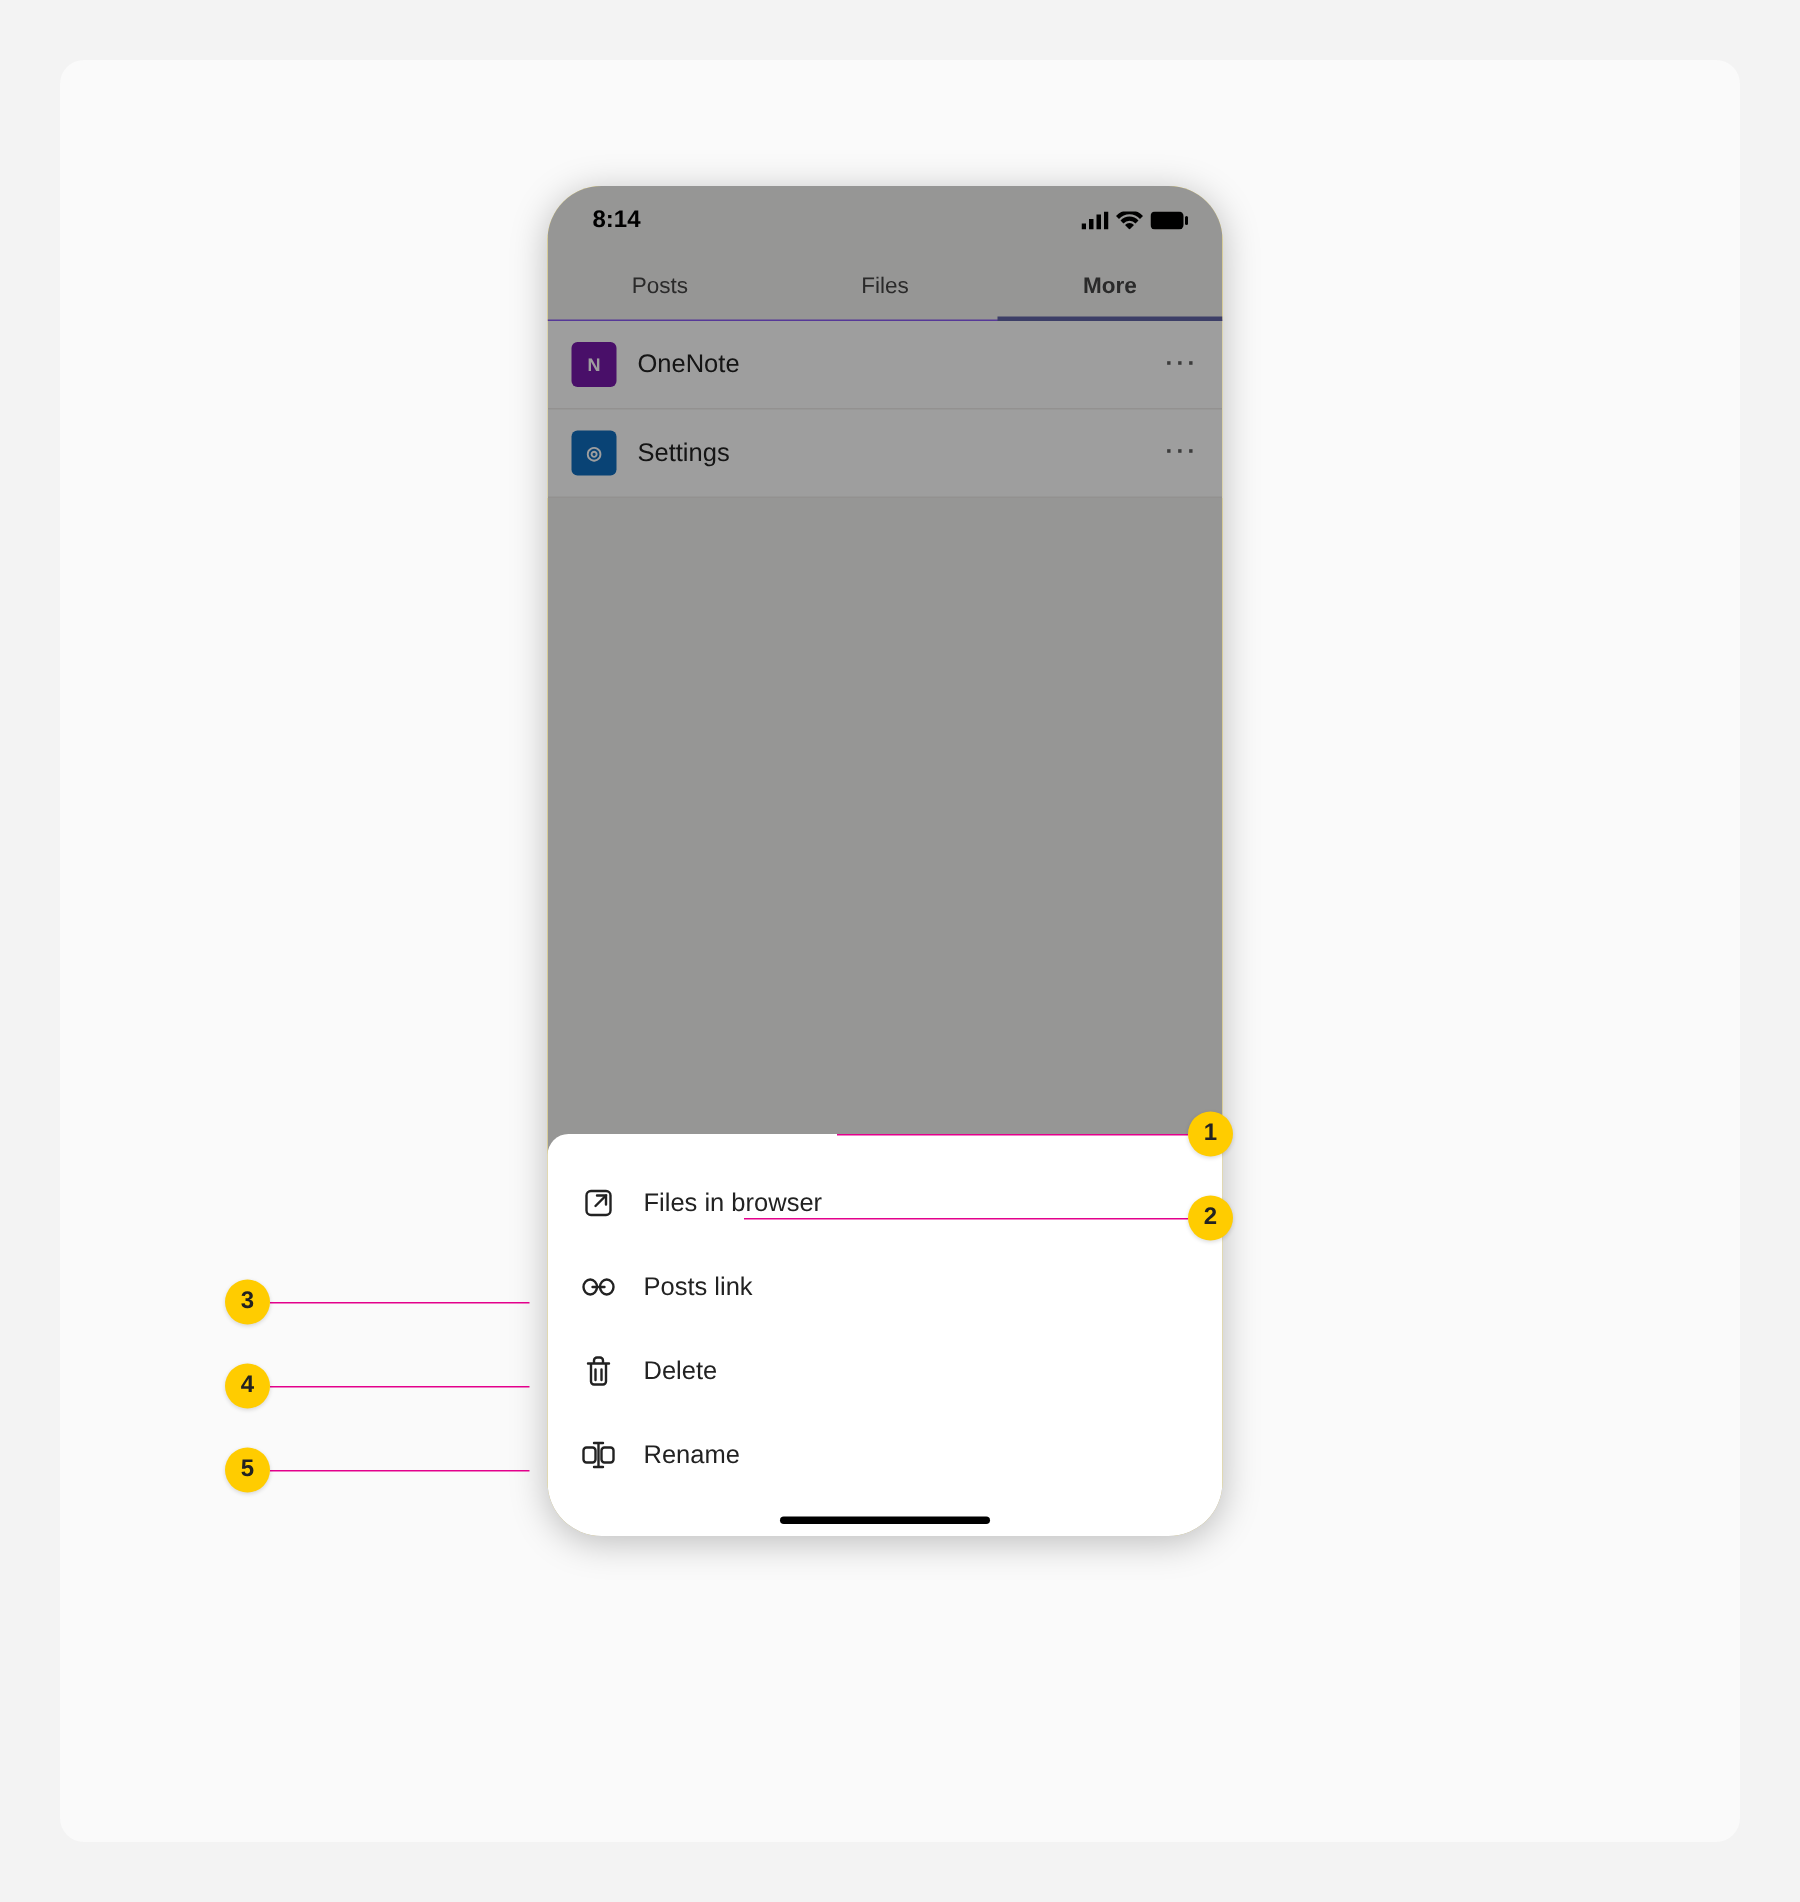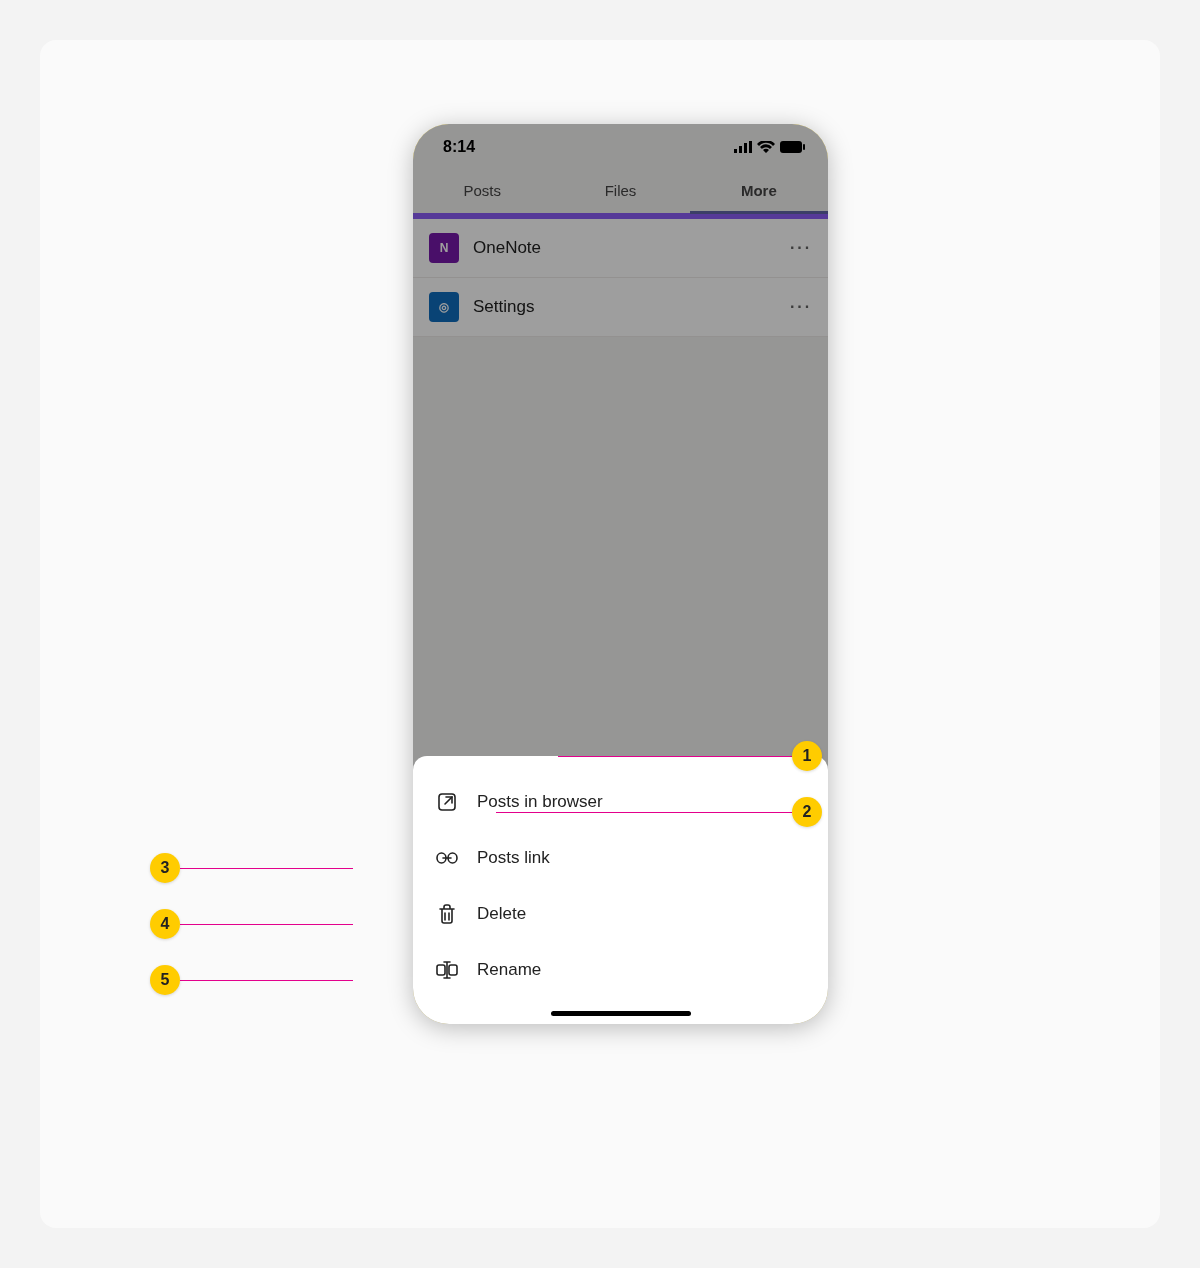--- a/index.html
+++ b/index.html
@@ -14,27 +14,26 @@
     position: absolute;
     top: 40px; left: 40px; right: 40px; bottom: 40px;
     background: #fafafa;
     border-radius: 16px;
   }
   
   .phone {
     position: absolute;
     top: 84px;
     left: 325px;
-    width: 415px;
+    width: 450px;
     height: 900px;
     border-radius: 36px;
     overflow: hidden;
     box-shadow: 0 4px 24px rgba(0,0,0,0.25);
     background: #fde047;
-    margin-left: 48px;
   }
   .screen-bg {
     position: absolute; inset:0;
     background: #f3f2f1;
   }
   .overlay-dim {
     position: absolute; inset:0;
     background: rgba(0,0,0,0.38);
     z-index: 2;
   }
@@ -59,21 +58,21 @@
   .header .title { font-size:18px; font-weight:600; color:#222; }
   .header .subtitle { font-size:13px; color:#616161; margin-top:2px; }
   .back-icon {
     position:absolute; left:12px; top:4px;
     width:30px; height:30px;
     display:flex;align-items:center;justify-content:center;
   }
   .tabs {
     position:relative; z-index:1;
     display:flex;
-    border-bottom:6px solid #8b5cf6;
+    border-bottom:1px solid #8b5cf6;
   }
   .tab {
     flex:1;
     text-align:center;
     padding:12px 0;
     font-size:15px;
     color:#444;
   }
   .tab.active {
     color:#444;
@@ -216,21 +215,21 @@
 
     <div class="sheet">
       <div class="sheet-row">
         <span class="iwrap">
           <svg width="20" height="20" viewBox="0 0 20 20">
               <rect x="2" y="2" width="16" height="16" rx="3" stroke="#222" stroke-width="1.6" fill="none"></rect>
               <path d="M9 5 L15 5 L15 11" stroke="#222" stroke-width="1.6" fill="none" stroke-linecap="round"></path>
               <path d="M15 5 L8 12" stroke="#222" stroke-width="1.6" stroke-linecap="round"></path>
             </svg>
         </span>
-        <span>Posts in browser</span>
+        <span>Files in browser</span>
       </div>
       <div class="sheet-row">
         <span class="iwrap">
           <svg width="22" height="12" viewBox="0 0 22 12">
               <rect x="1" y="1" width="9" height="10" rx="5" stroke="#222" stroke-width="1.6" fill="none"></rect>
               <rect x="12" y="1" width="9" height="10" rx="5" stroke="#222" stroke-width="1.6" fill="none"></rect>
               <line x1="7" y1="6" x2="15" y2="6" stroke="#222" stroke-width="1.6" stroke-linecap="round"></line>
             </svg>
         </span>
         <span>Posts link</span>

